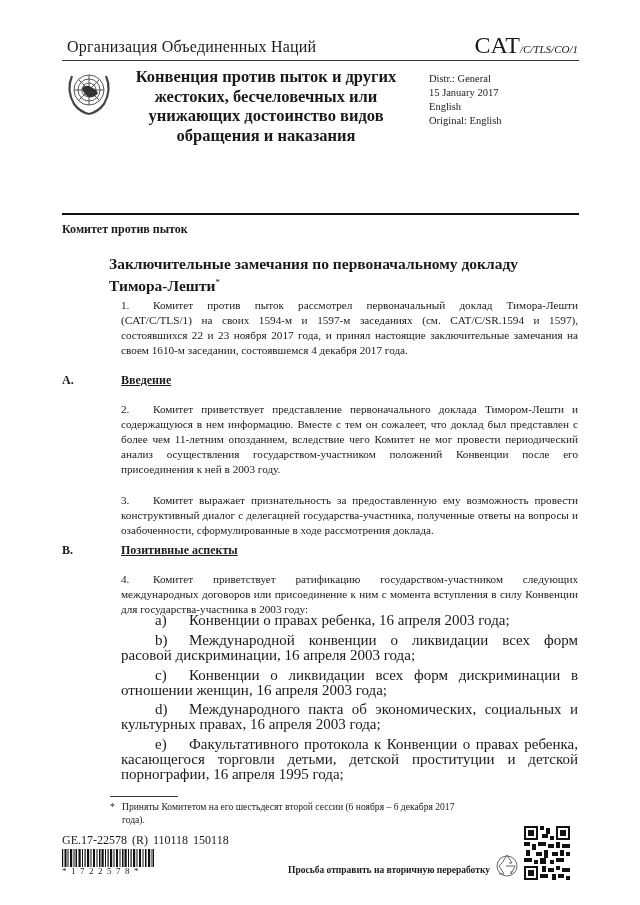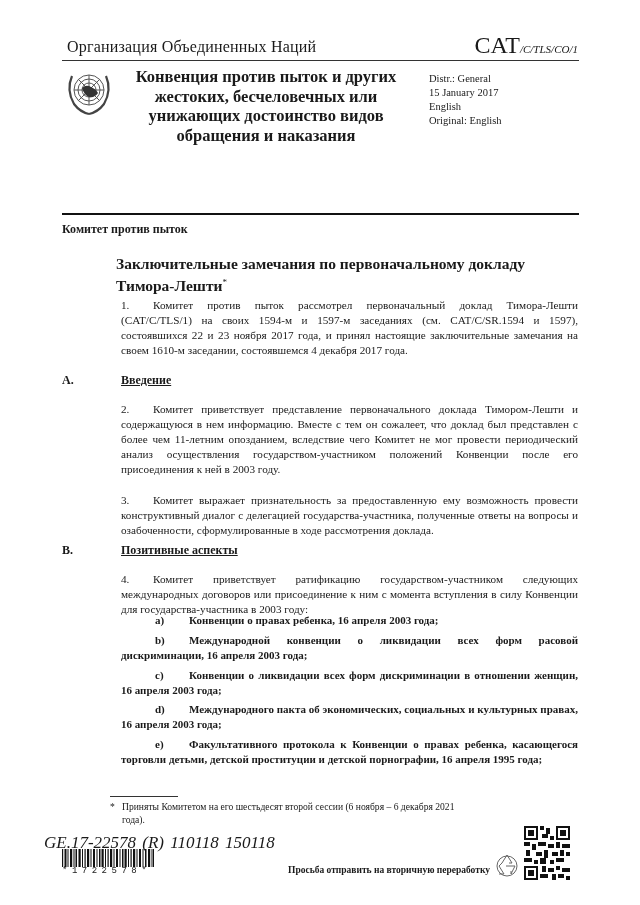--- a/index.html
+++ b/index.html
@@ -8,35 +8,35 @@
   .abs { position:absolute; }
   .org { left:67px; top:38px; font-size:16px; letter-spacing:0.2px; }
   .symbol { right:62px; top:32px; font-size:24px; }
   .symbol .sub { font-size:11px;font-style:italic; }
   .rule-top { left:62px; top:60px; width:517px; height:0; border-top:1.5px solid #333; }
   .emblem { left:64px; top:66px; width:50px; height:52px; }
   .conv-title { left:121px; top:67px; width:290px; font-size:16.5px; font-weight:bold; line-height:19.5px;text-align:center; }
   .distr { left:429px; top:72px; font-size:10.5px; line-height:14px; }
   .rule-thick { left:62px; top:213px; width:517px; height:0; border-top:2.5px solid #111; }
   .committee { left:62px; top:222px; font-size:12px; font-weight:bold; }
-  .doc-title { left:116px; top:254px; width:420px; font-size:15.5px; font-weight:bold; line-height:19px; }
+  .doc-title { left:109px; top:254px; width:420px; font-size:15.5px; font-weight:bold; line-height:19px; }
   .doc-title sup { font-size:9px; font-weight:normal; }
   .para { left:121px; width:457px; font-size:11.2px; line-height:15px; text-align:justify; }
   .para .num { display:inline-block; width:32px; }
-  .sub-item { left:121px; width:457px; font-size:11px; line-height:15px; text-align:justify; text-indent:34px;font-weight:bold; }
+  .sub-item { left:121px; width:457px; font-size:15px; line-height:15px; text-align:justify; text-indent:34px; }
   .sub-item .lbl { display:inline-block; width:34px; text-indent:0; }
   .section { left:62px; font-size:12px; font-weight:bold;text-decoration:underline; }
   .section .letter { display:inline-block; width:59px; }
   .fn-rule { left:110px; top:796px; width:68px; height:0; border-top:1px solid #333; }
   .footnote { left:110px; top:801px; width:360px; font-size:9.6px; line-height:12.5px; }
   .footnote .star { display:inline-block; width:12px; }
   .footnote .txt { display:inline-block; width:335px; vertical-align:top; }
-  .ge-code { left:44px; top:833px; font-size:17px; word-spacing:2px;font-style:italic; }
+  .ge-code { left:62px; top:833px; font-size:12px; word-spacing:2px; }
   .barcode { left:62px; top:849px; width:92px; height:18px; }
-  .barcode-num { left:62px; top:866px; font-size:9px; letter-spacing:4.5px; font-family:Liberation Mono, monospace; }
+  .barcode-num { left:62px; top:866px; font-size:9px; letter-spacing:4.5px; font-family:Liberation Serif, serif; }
   .recycle-text { left:288px; top:865px; font-size:9.5px; font-weight:bold; }
   .recycle-icon { left:495px; top:852px; width:24px; height:26px; }
   .qr { left:524px; top:826px; width:46px; height:54px; }
 </style>
 </head>
 <body>
 
 <div class="abs org">Организация Объединенных Наций</div>
 <div class="abs symbol"><span>CAT</span><span class="sub">/C/TLS/CO/1</span></div>
 <div class="abs rule-top"></div>
@@ -84,21 +84,21 @@
 
 <div class="abs para" style="top:572px;"><span class="num">4.</span><span>Комитет приветствует ратификацию государством-участником следующих международных договоров или присоединение к ним с момента вступления в силу Конвенции для государства-участника в 2003 году:</span></div>
 
 <div class="abs sub-item" style="top:613px;"><span class="lbl">a)</span><span>Конвенции о правах ребенка, 16 апреля 2003 года;</span></div>
 <div class="abs sub-item" style="top:633px;"><span class="lbl">b)</span><span>Международной конвенции о ликвидации всех форм расовой дискриминации, 16 апреля 2003 года;</span></div>
 <div class="abs sub-item" style="top:668px;"><span class="lbl">c)</span><span>Конвенции о ликвидации всех форм дискриминации в отношении женщин, 16 апреля 2003 года;</span></div>
 <div class="abs sub-item" style="top:702px;"><span class="lbl">d)</span><span>Международного пакта об экономических, социальных и культурных правах, 16 апреля 2003 года;</span></div>
 <div class="abs sub-item" style="top:737px;"><span class="lbl">e)</span><span>Факультативного протокола к Конвенции о правах ребенка, касающегося торговли детьми, детской проституции и детской порнографии, 16 апреля 1995 года;</span></div>
 
 <div class="abs fn-rule"></div>
-<div class="abs footnote"><span class="star">*</span><span class="txt">Приняты Комитетом на его шестьдесят второй сессии (6 ноября – 6 декабря 2021 года).</span></div>
+<div class="abs footnote"><span class="star">*</span><span class="txt">Приняты Комитетом на его шестьдесят второй сессии (6 ноября – 6 декабря 2017 года).</span></div>
 
 <div class="abs ge-code">GE.17-22578 (R) 110118 150118</div>
 
 <svg class="abs barcode" viewBox="0 0 92 18" preserveAspectRatio="none">
   <g fill="#111">
     <rect x="0" y="0" width="1.2" height="18"></rect>
       <rect x="2.5" y="0" width="2" height="18"></rect>
       <rect x="5.5" y="0" width="1" height="18"></rect>
     <rect x="8" y="0" width="2.2" height="18"></rect>
       <rect x="11.5" y="0" width="1" height="18"></rect>

